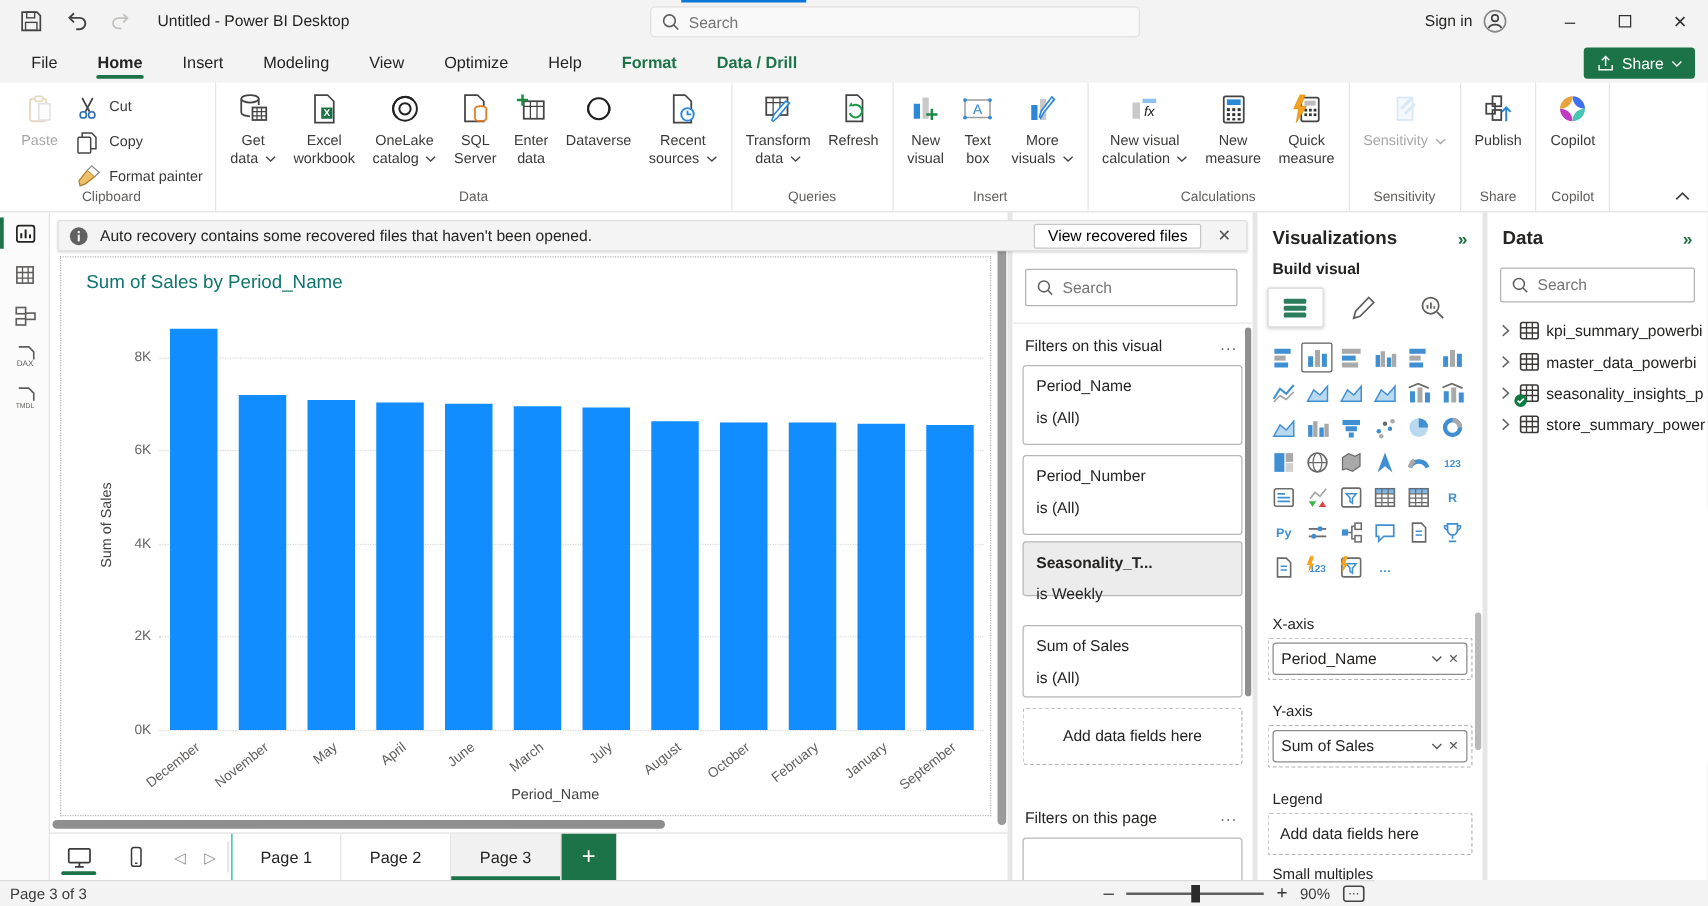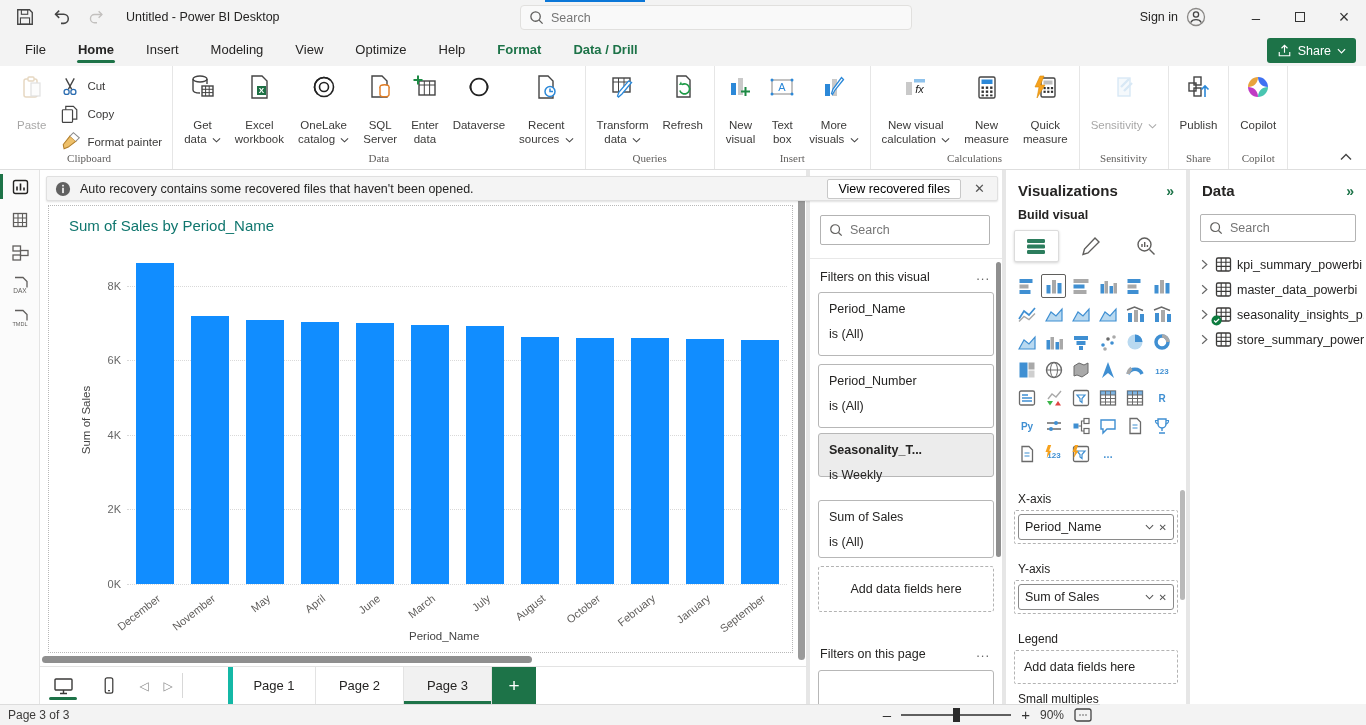--- a/index.html
+++ b/index.html
@@ -25,25 +25,25 @@
   .menubar { position:absolute; left:0; top:34px; width:1366px; height:32px; background:#f3f3f3; display:flex; align-items:center; padding-left:20px; }
   .mi { position:relative; font-size:13px; padding:0 5px; margin-right:22px; height:32px; line-height:32px; cursor:pointer; white-space:nowrap; }
   .mi.active { font-weight:bold; }
   .mi.active::after { content:""; position:absolute; left:4px; right:4px; bottom:3px; height:3px; background:#1d7348; border-radius:2px; }
   .mi.ctx { color:#1d7348; font-weight:bold; }
   .share-btn { position:absolute; right:10px; top:4px; height:25px; background:#1d7348; border-radius:3px; color:#fff; display:flex; align-items:center; gap:6px; padding:0 10px; font-size:12.5px; cursor:pointer; }
 
   
   .ribbon { position:absolute; left:0; top:66px; width:1366px; height:104px; background:#fff; border-bottom:1px solid #dedede; display:flex; padding-left:6px; }
   .rb-group { position:relative; height:100%; border-right:1px solid #e6e6e6; padding:0 4px; }
-  .rb-group-label { position:absolute; bottom:5px; left:0; right:0; text-align:center; font-size:11px; color:#605e5c; white-space:nowrap;font-family:Liberation Serif, serif; }
+  .rb-group-label { position:absolute; bottom:5px; left:0; right:0; text-align:center; font-size:11px; color:#605e5c; white-space:nowrap; }
   .rb-items { display:flex; height:80px; align-items:flex-start; }
   .rb-item { display:flex; flex-direction:column; align-items:center; padding:6px 7px 0 7px; cursor:pointer; border-radius:3px; }
   .rb-ic { height:30px; display:flex; align-items:center; justify-content:center; }
-  .rb-lb { font-size:11.5px; color:#3b3a39; text-align:center; line-height:14px; margin-top:16px; white-space:nowrap; }
+  .rb-lb { font-size:11.5px; color:#3b3a39; text-align:center; line-height:14px; margin-top:4px; white-space:nowrap; }
   .rb-item.disabled { opacity:.45; pointer-events:none; }
   .clip-col { display:flex; flex-direction:column; justify-content:flex-start; padding-top:6px; }
   .clip-small { display:flex; align-items:center; gap:6px; font-size:11.5px; color:#3b3a39; padding:3px 6px; cursor:pointer; border-radius:3px; }
   .chv { display:inline-block; vertical-align:middle; margin-left:2px; }
   .rb-collapse { position:absolute; right:14px; bottom:8px; cursor:pointer; }
 
   
   .sidebar { position:absolute; left:0; top:170px; width:40px; height:534px; background:#fbfbfb; border-right:1px solid #e4e4e4; }
   .sb-item { position:relative; width:40px; height:33px; display:flex; align-items:center; justify-content:center; color:#605e5c; cursor:pointer; }
   .sb-item.active { color:#252423; }
@@ -119,21 +119,21 @@
   .d-ticon { position:relative; width:17px; height:17px; flex:none; }
   .d-badge { position:absolute; left:-4px; bottom:-3px; }
 
   
   .pagebar { position:absolute; left:0; top:496px; width:766px; height:38px; background:#fff; border-top:1px solid #e3e3e3; display:flex; align-items:stretch; }
   .pb-ic { width:46px; display:flex; align-items:center; justify-content:center; position:relative; cursor:pointer; color:#3b3a39; }
   .pb-ic.active::after { content:""; position:absolute; left:9px; right:9px; bottom:4px; height:3px; background:#1d7348; border-radius:2px; }
   .pb-arrow { width:24px; display:flex; align-items:center; justify-content:center; color:#8a8a8a; font-size:12px; cursor:pointer; }
   .pb-sep { width:1px; background:#d8d8d8; margin:6px 2px; }
   .page-tab { width:88px; display:flex; align-items:center; justify-content:center; font-size:13px; cursor:pointer; position:relative; border-right:1px solid #e3e3e3; }
-  .page-tab:first-of-type { border-left:5px solid #14b8a6;margin-left:43px; }
+  .page-tab:first-of-type { border-left:1px solid #14b8a6; }
   .page-tab.active { background:#f1f1f1; }
   .page-tab.active::after { content:""; position:absolute; left:0; right:0; bottom:0; height:3px; background:#1d7348; }
   .page-add { width:44px; background:#1d7348; color:#fff; font-size:19px; display:flex; align-items:center; justify-content:center; cursor:pointer; }
 
   
   .statusbar { position:absolute; left:0; top:704px; width:1100px; height:21px; background:#f3f3f3; border-top:1px solid #dcdcdc; font-size:12px; color:#3b3a39; }
   .sb-pageinfo { position:absolute; left:8px; top:3px; }
   .zoomctl { position:absolute; right:8px; top:0; height:20px; display:flex; align-items:center; gap:10px; }
   .zoom-track { position:relative; width:110px; height:2px; background:#5f5f5f; cursor:pointer; }
   .zoom-handle { position:absolute; left:52px; top:-6px; width:7px; height:14px; background:#2b2b2b; cursor:pointer; }

